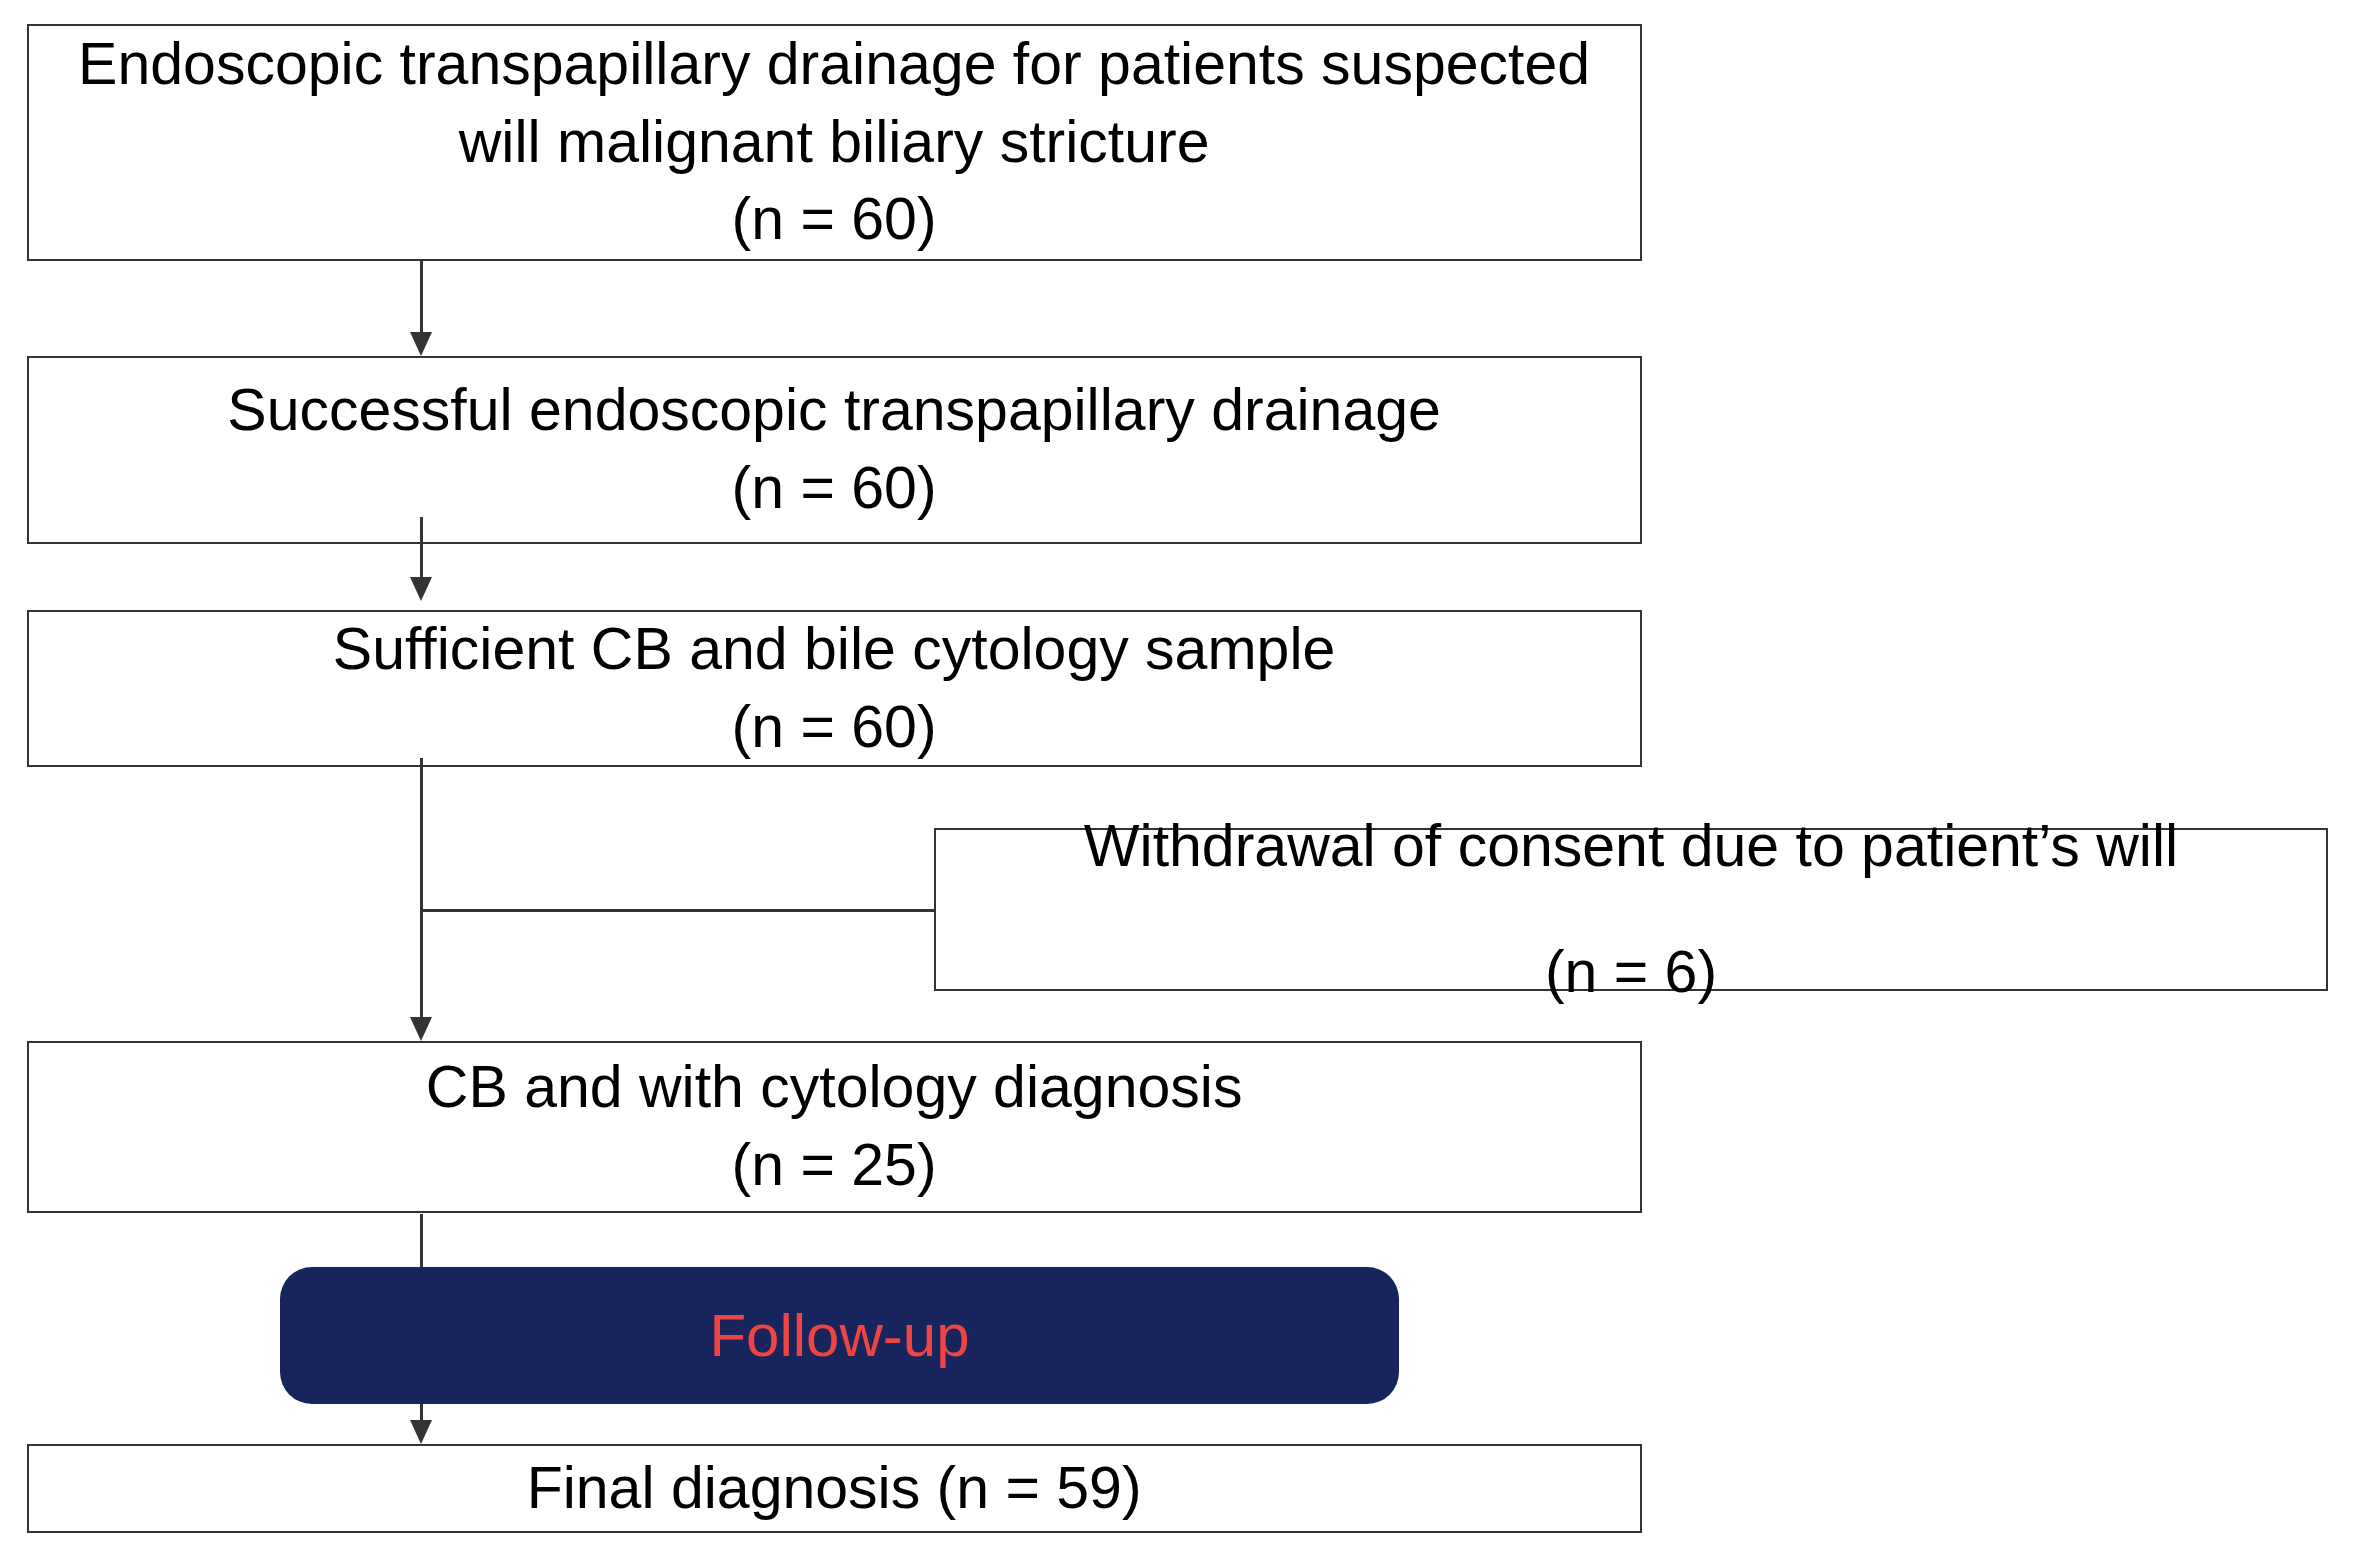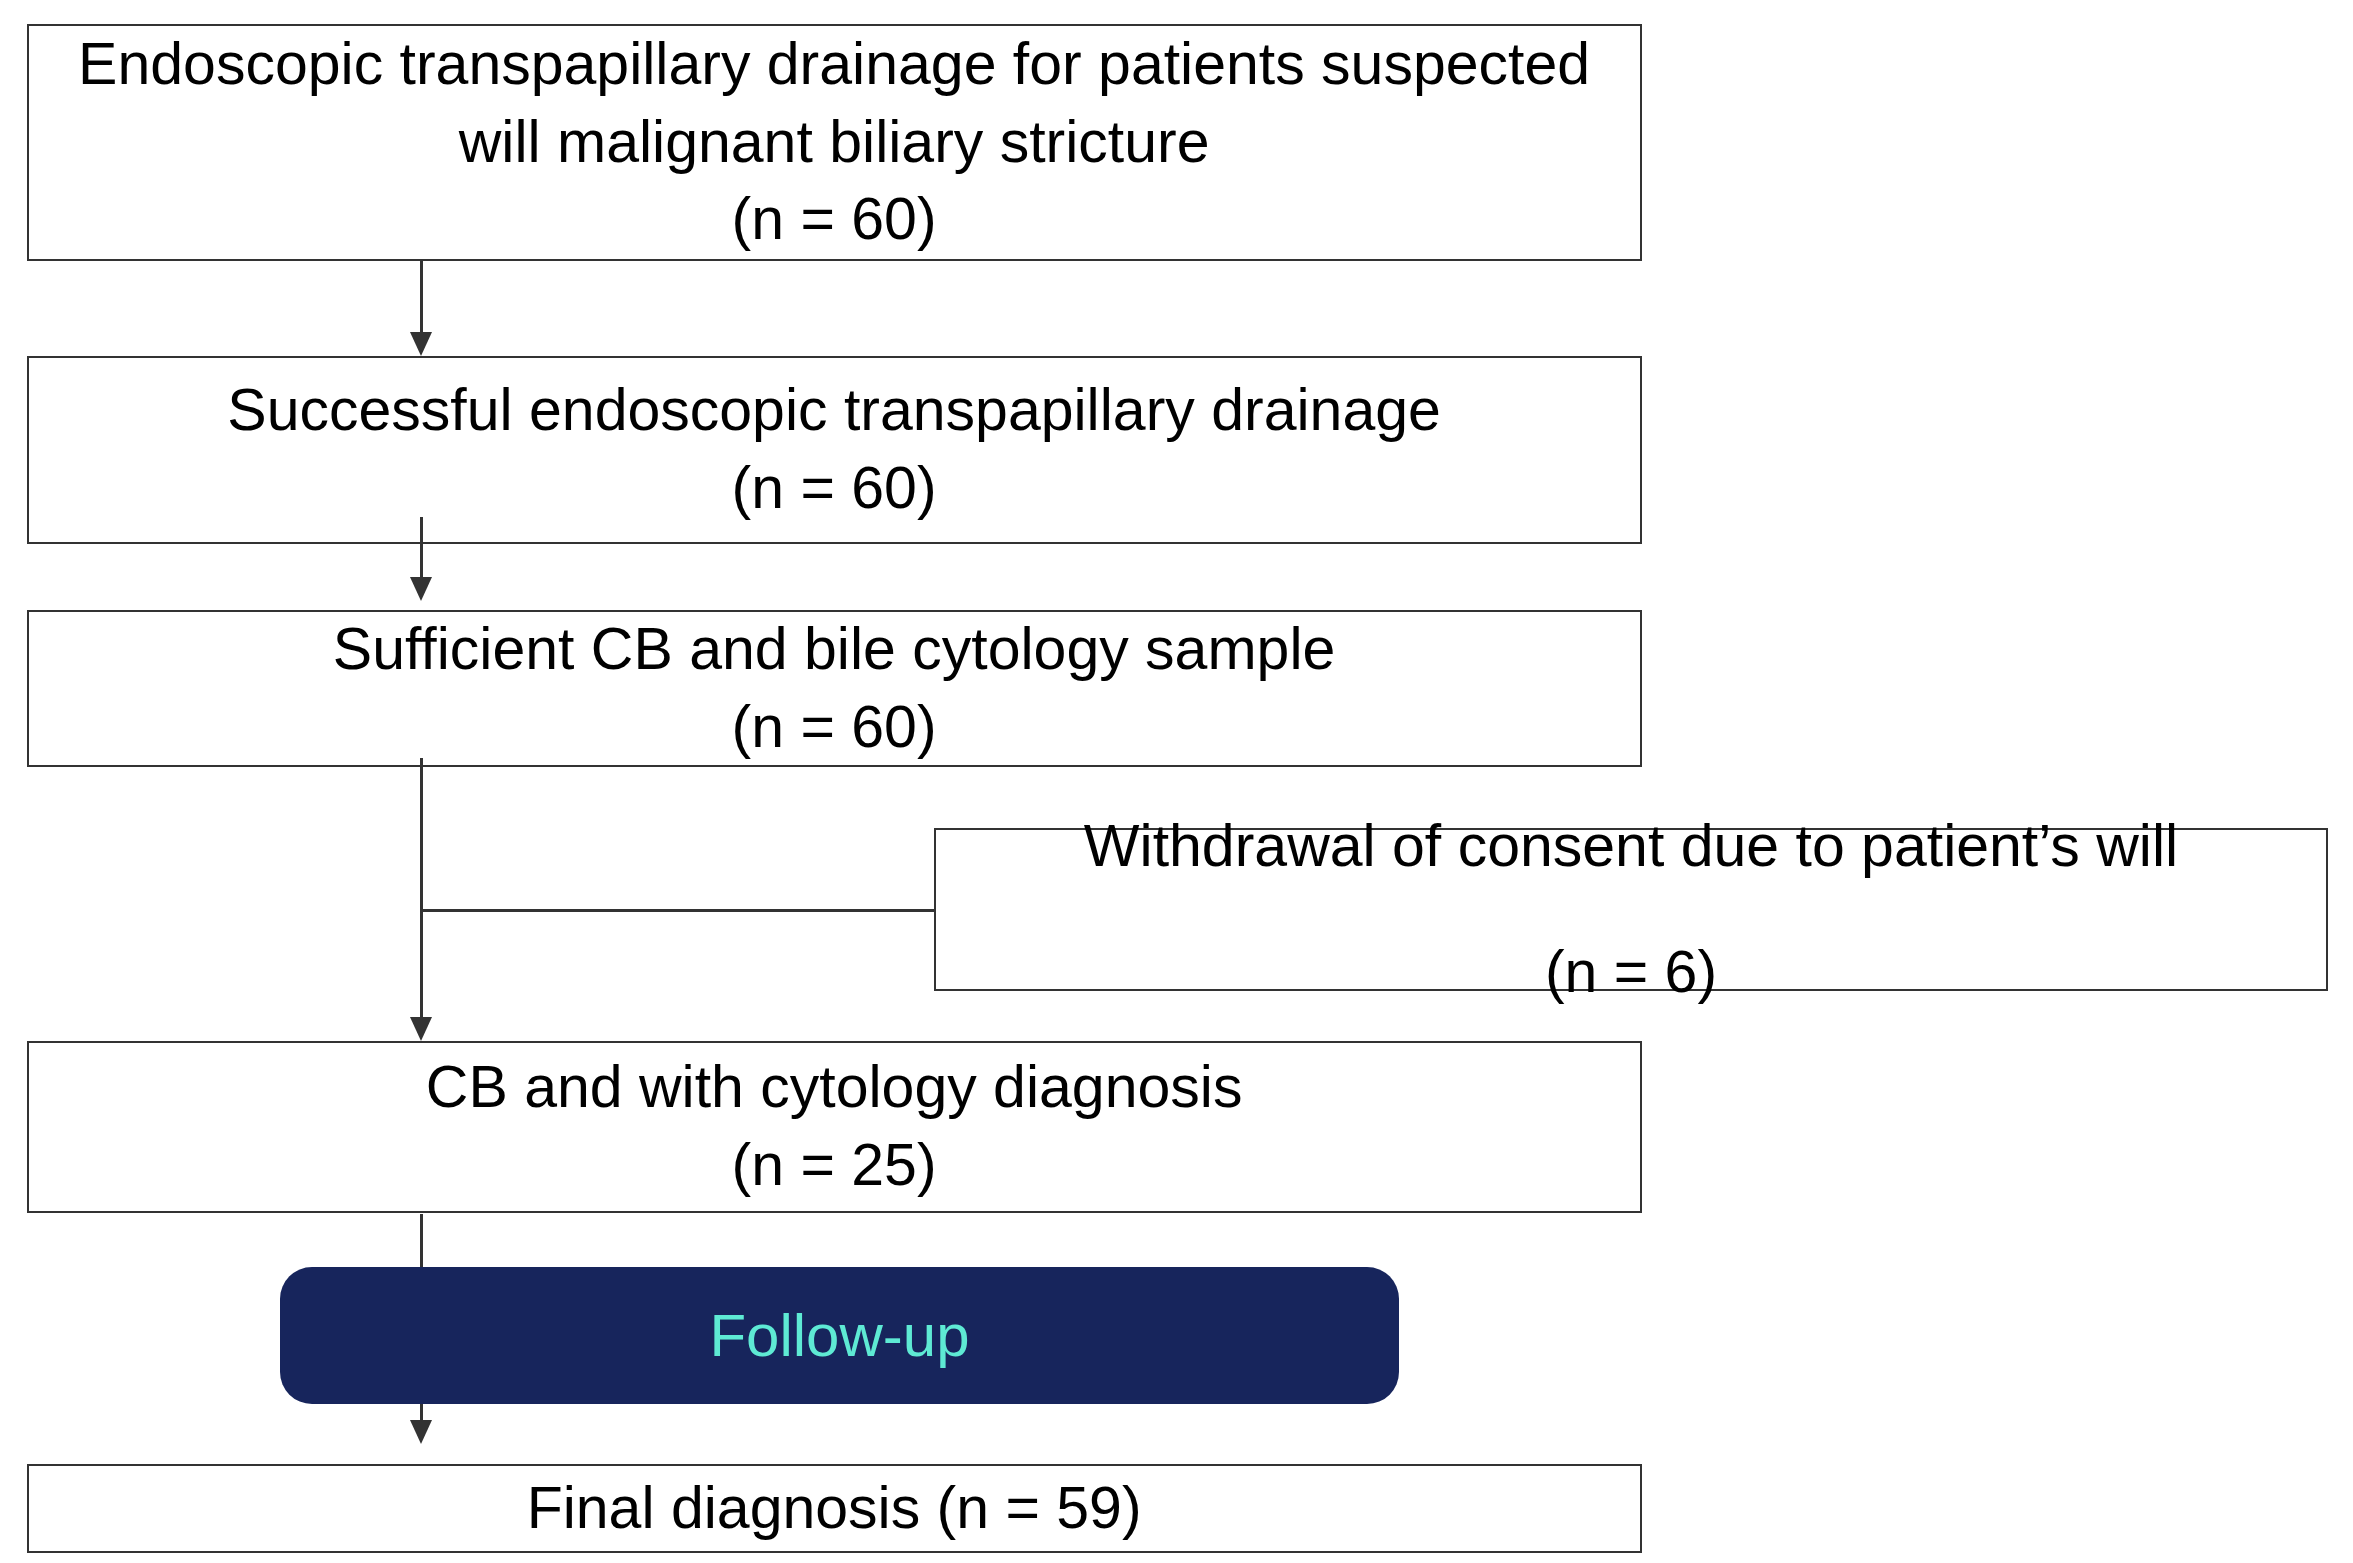--- a/index.html
+++ b/index.html
@@ -32,21 +32,21 @@
 
   .accent {
     position: absolute;
     box-sizing: border-box;
     background: #17255C;
     border-radius: 32px;
     display: flex;
     align-items: center;
     justify-content: center;
     text-align: center;
-    color: #5eead4;
+    color: #ef4444;
     font-size: 60px;
   }
 
   .vline {
     position: absolute;
     width: 2.9px;
     background: #333333;
   }
   .hline {
     position: absolute;
@@ -62,21 +62,21 @@
     border-top: 24.4px solid #333333;
   }
 
   
   #box1 { left: 26.6px;   top: 24px;   width: 1615px; height: 237px; }
   #box2 { left: 26.6px;   top: 356px;  width: 1615px; height: 188px; }
   #box3 { left: 26.6px;   top: 598px;  width: 1615px; height: 157px; margin-top: 12px; }
   #withdrawal { left: 934px; top: 828px; width: 1394px; height: 163px; gap: 48px; }
   #box4 { left: 26.6px;   top: 1041px; width: 1615px; height: 172px; }
   #followup { left: 280px; top: 1267px; width: 1119px; height: 137px; }
-  #box5 { left: 26.6px;   top: 1444px; width: 1615px; height: 89px; margin-top: 20px; }
+  #box5 { left: 26.6px;   top: 1444px; width: 1615px; height: 89px; }
 
   #a1-line { left: 420px; top: 261px;  height: 73px; }
   #a1-head { left: 410px; top: 332px; }
   #a2-line { left: 420px; top: 517px;  height: 63px; }
   #a2-head { left: 410px; top: 577px; }
   #a3-line { left: 420px; top: 758px; height: 261px; }
   #a3-head { left: 410px; top: 1017px; }
   #branch-line { left: 422px; top: 909px; width: 512px; }
   #link-line { left: 420px; top: 1214px; height: 55px; }
   #a4-line { left: 420px; top: 1404px; height: 18px; }

